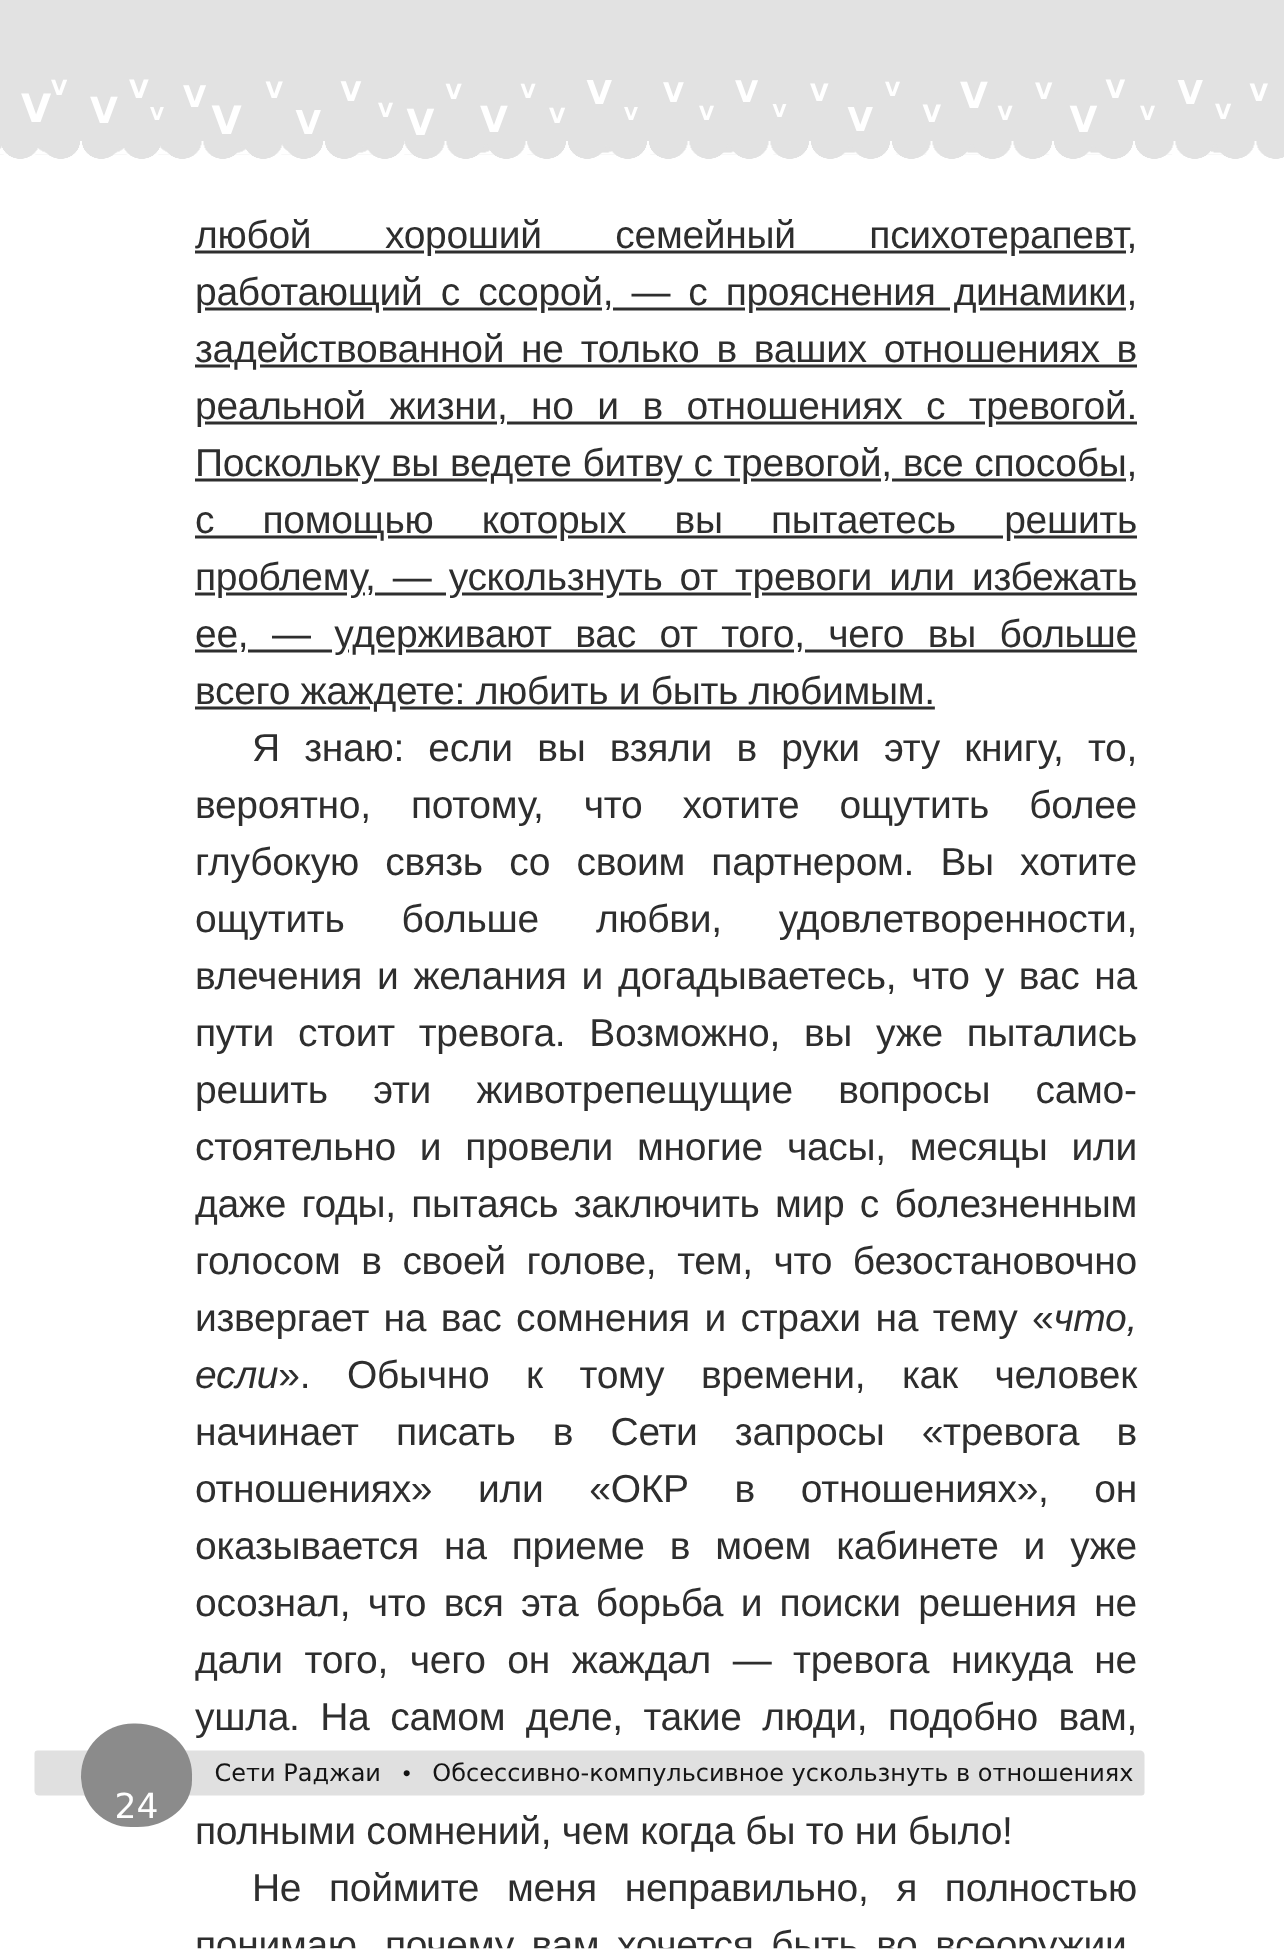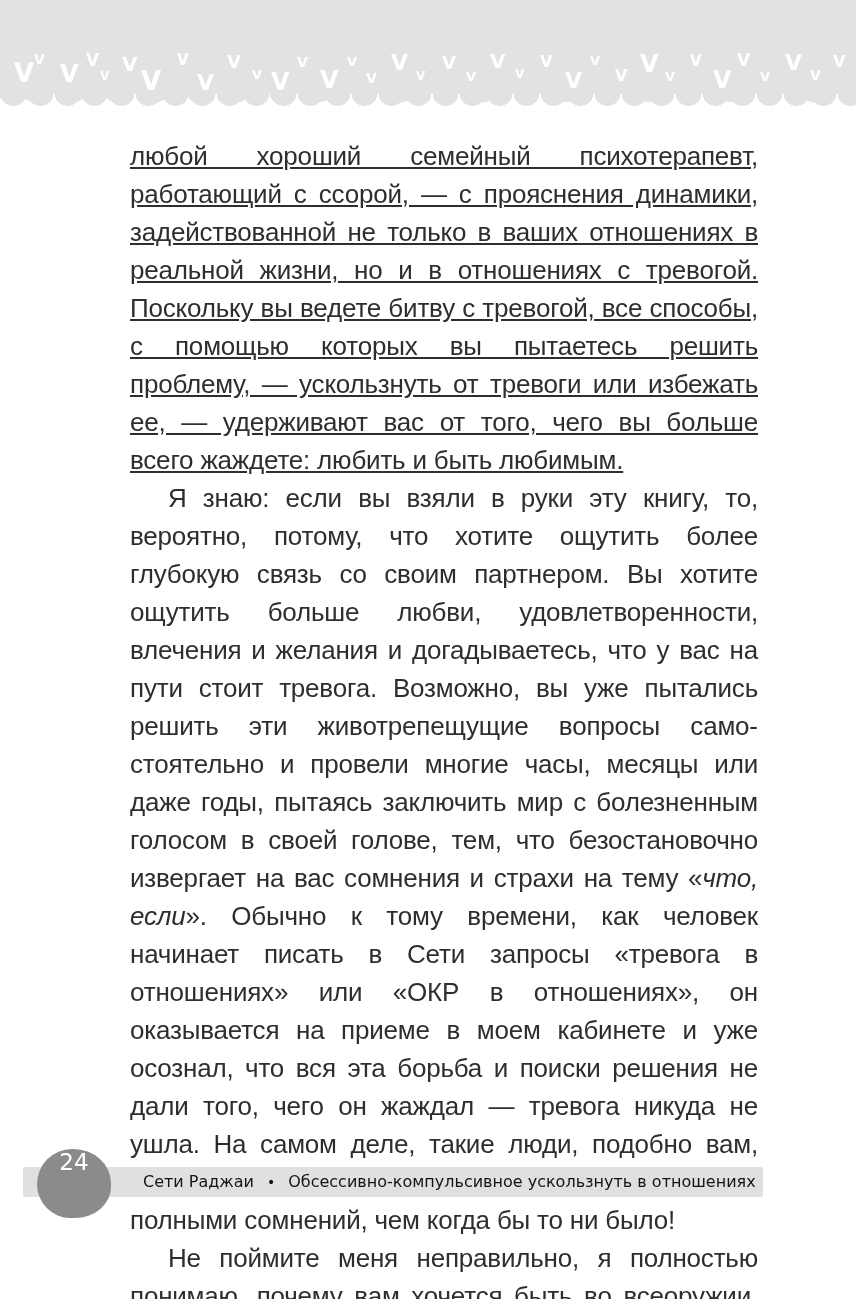--- a/index.html
+++ b/index.html
@@ -86,27 +86,27 @@
     padding-left: 120px;
   }
   .running-bar .sep {
     display: inline-block;
     margin: 0 13px;
     font-size: 14px;
   }
   .page-badge {
     position: absolute;
     top: 1149px;
-    left: 37px;
+    left: 54px;
     width: 74px;
     height: 69px;
     background: var(--badge-gray, #8b8b8b);
     border-radius: 48% 52% 50% 46% / 52% 50% 46% 50%;
     display: flex;
-    align-items: flex-start;
+    align-items: flex-end;
     justify-content: center;
     color: #ffffff;
     font-family: "DejaVu Sans", sans-serif;
     font-size: 23px;
   }
 </style>
 </head>
 <body>
 
 <div id="page" style="--paper: #ffffff; --band-gray: #e2e2e2; --bar-gray: #e0e0e0; --badge-gray: #8b8b8b; --ink: #2e2e2e;">

